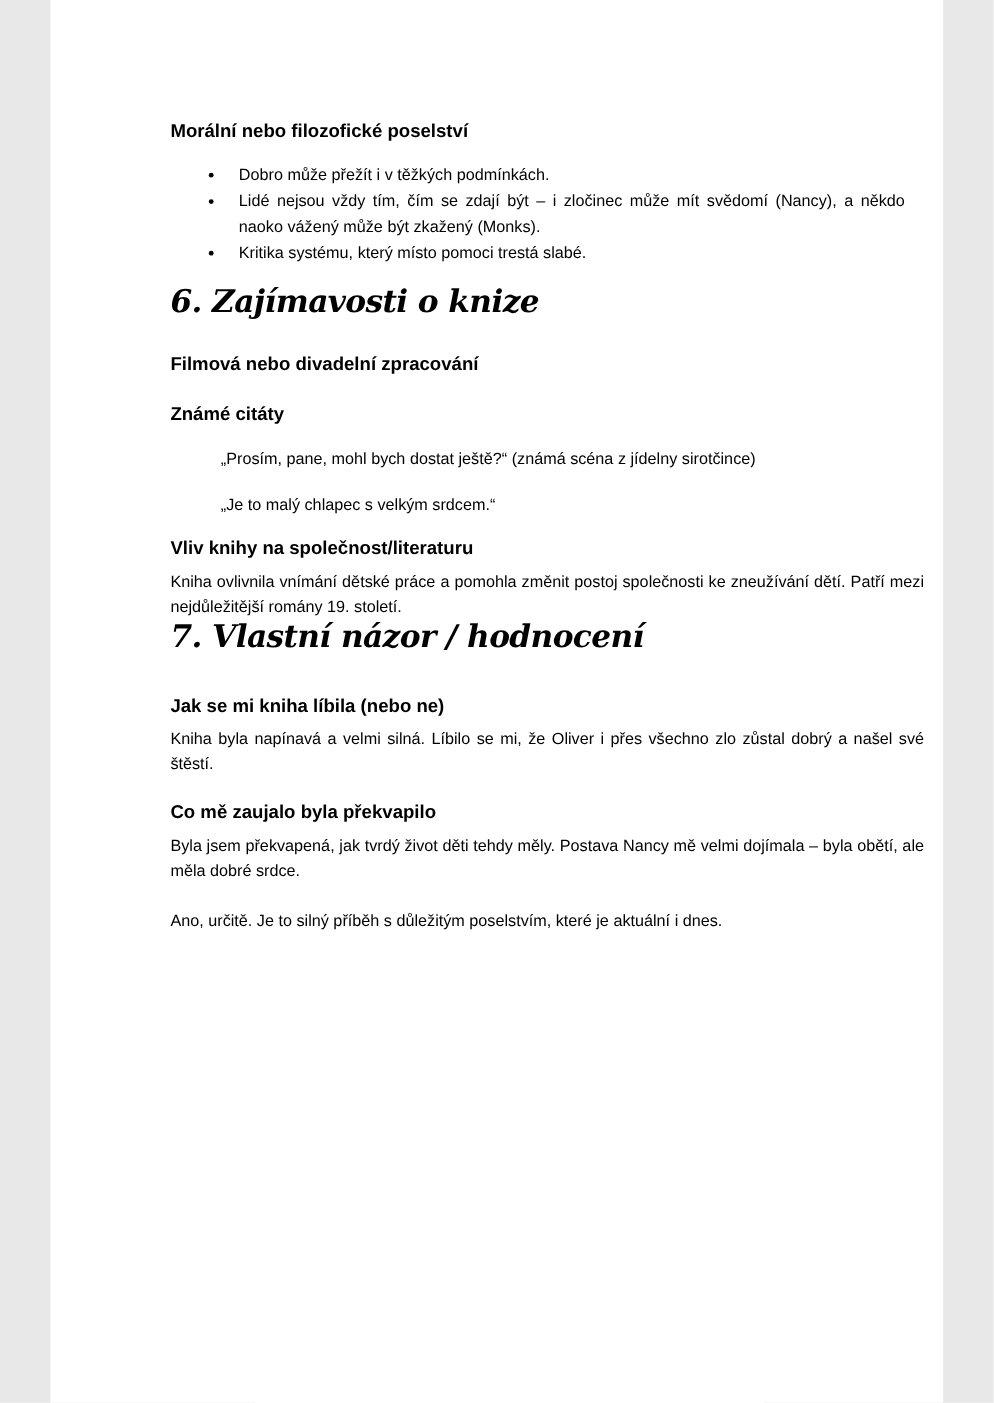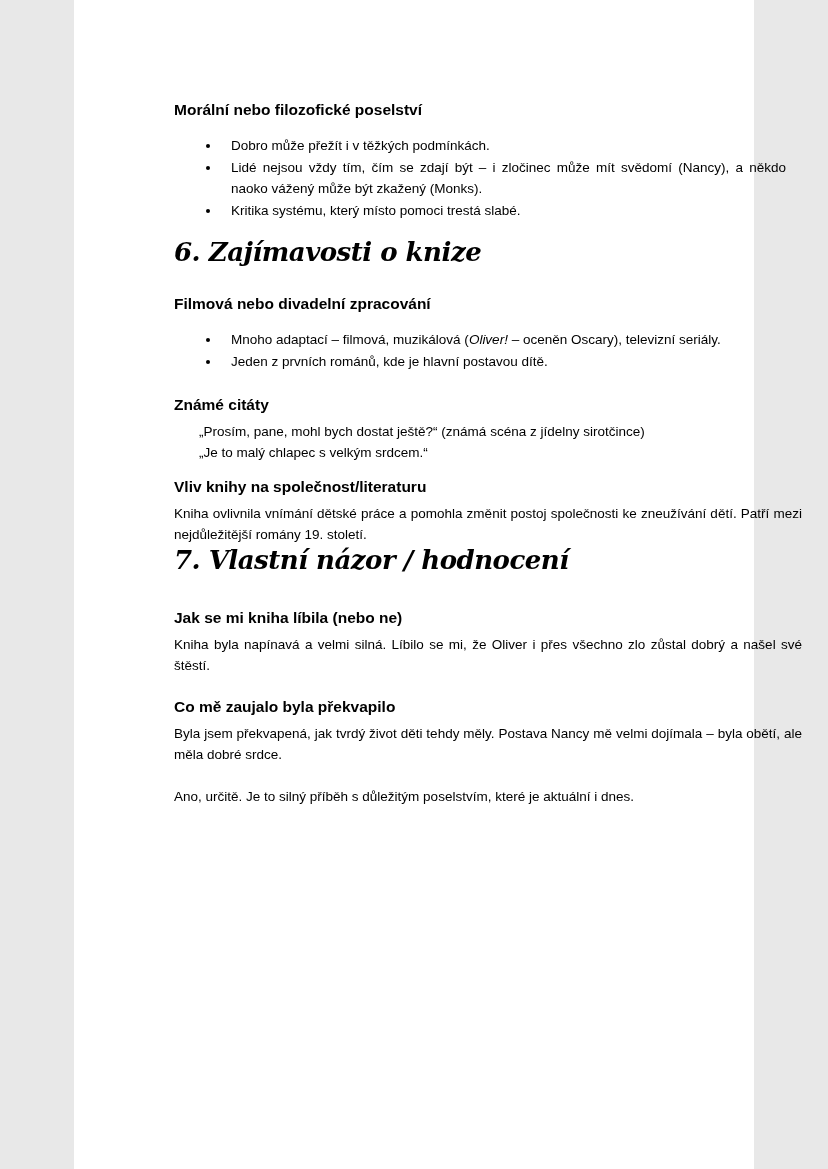--- a/index.html
+++ b/index.html
@@ -4,21 +4,21 @@
 <style>
   * { box-sizing: border-box; }
   html, body { margin: 0; padding: 0; }
   body {
     background: #e8e8e8;
     font-family: "Liberation Sans", sans-serif;
     color: #000;
   }
   .page {
     position: relative;
-    width: 680px;
+    width: 744px;
     height: 1169px;
     margin: 0 auto;
     background: #ffffff;
     padding: 100px 100px 3px 100px;
   }
   .content {
     width: 628px;
     font-size: 13.5px;
     line-height: 21px;
   }
@@ -45,21 +45,21 @@
   ul.bullets li {
     padding-left: 10px;
     margin: 0 0 1px 0;
     text-align: justify;
   }
   p.body {
     margin: 0;
     text-align: justify;
   }
   p.quote {
-    margin: 0;
+    margin: 17px;
     padding-left: 25px;
     text-align: left;
   }
   .mt-sec6   { margin-top: 47px; }
   .mt-film   { margin-top: 27px; }
   .mt-quotes { margin-top: 23px; }
   .mt-infl   { margin-top: 14px; }
   .mt-sec7   { margin-top: 44px; }
   .mt-liked  { margin-top: 33px; }
   .mt-surpr  { margin-top: 21px; }
@@ -78,24 +78,20 @@
         <li>Dobro může přežít i v těžkých podmínkách.</li>
         <li>Lidé nejsou vždy tím, čím se zdají být – i zločinec může mít svědomí (Nancy), a někdo naoko vážený může být zkažený (Monks).</li>
         <li>Kritika systému, který místo pomoci trestá slabé.</li>
       </ul>
     </section>
 
     <h2 class="script mt-sec6">6. Zajímavosti o knize</h2>
 
     <section class="mt-film">
       <h3 class="sub">Filmová nebo divadelní zpracování</h3>
-      <ul class="bullets">
-        <li><span>Mnoho adaptací – filmová, muzikálová (</span><i class="title-ital">Oliver!</i><span> – oceněn Oscary), televizní seriály.</span></li>
-        <li>Jeden z prvních románů, kde je hlavní postavou dítě.</li>
-      </ul>
     </section>
 
     <section class="mt-quotes">
       <h3 class="sub">Známé citáty</h3>
       <p class="quote">„Prosím, pane, mohl bych dostat ještě?“ (známá scéna z jídelny sirotčince)</p>
       <p class="quote">„Je to malý chlapec s velkým srdcem.“</p>
     </section>
 
     <section class="mt-infl">
       <h3 class="sub">Vliv knihy na společnost/literaturu</h3>

